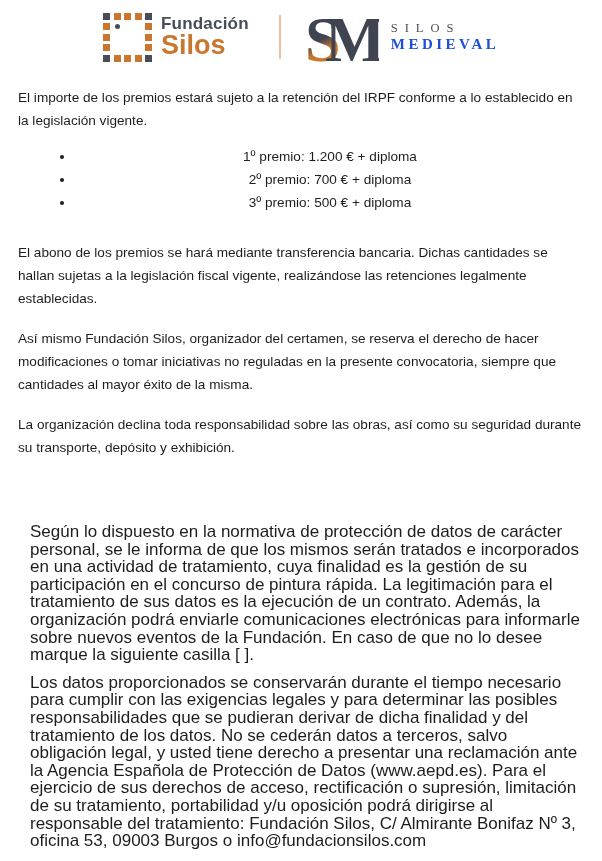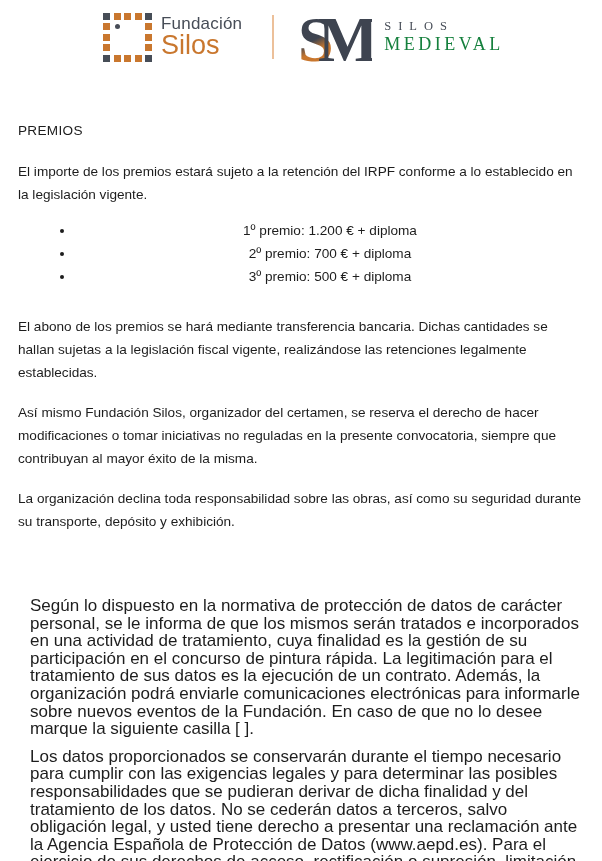--- a/index.html
+++ b/index.html
@@ -9,29 +9,29 @@
   }
   
   .header{display:flex;align-items:center;margin:10px 0 0 103px;height:54px;}
   .logo-fs{display:flex;align-items:center;}
   .fs-mark{display:grid;grid-template-columns:repeat(5,7px);grid-template-rows:repeat(5,7px);gap:3.5px;margin-right:9px;}
   .fs-mark span{width:7px;height:7px;display:block;}
   .fs-mark .o{background:#C9772E;}
   .fs-mark .d{background:#474D57;}
   .fs-mark .e{background:transparent;}
   .fs-mark .dot{background:#474D57;border-radius:50%;width:5px;height:5px;margin:1px;}
-  .fs-text{line-height:1.02;}
+  .fs-text{line-height:1.02;font-weight:bold;}
   .fs-line1{font-size:17px;color:#474D57;letter-spacing:0.2px;}
   .fs-line2{font-size:27px;color:#C9772E;}
   .logo-divider{width:2px;height:44px;background:#ECC09A;margin:0 26px 0 30px;}
   .logo-sm{display:flex;align-items:center;}
   .sm-mono{margin-right:12px;}
   .sm-text{line-height:1.15;}
   .sm-line1{font-family:"Liberation Serif",serif;font-size:12.5px;letter-spacing:7px;color:#474D57;}
-  .sm-line2{font-family:"Liberation Serif",serif;font-size:18px;font-weight:normal;letter-spacing:3.5px;color:#15803d;}
+  .sm-line2{font-family:"Liberation Serif",serif;font-size:15px;font-weight:bold;letter-spacing:3.5px;color:#1d4ed8;}
   
   .content{margin:0 17px 0 18px;}
   .title{font-size:13.6px;font-weight:normal;letter-spacing:0.3px;margin:59px 0 0 0;}
   .content p{font-size:13.6px;line-height:23px;margin:17px 0 0 0;max-width:566px;}
   p.intro{margin-top:22px;}
   ul.prizes{margin:13px 0 0 0;padding:0 0 0 57px;list-style:disc;text-align:center;}
   ul.prizes li{font-size:13.6px;line-height:23px;}
   p.gap-lg{margin-top:27px;}
   
   .legal{margin-top:64px;}
@@ -94,32 +94,31 @@
       <div class="sm-text">
         <div class="sm-line1">SILOS</div>
         <div class="sm-line2">MEDIEVAL</div>
       </div>
     </div>
 
   </header>
 
   <main class="content">
 
-    <h2 class="title">PREMIOS</h2>
 
     <p class="intro">El importe de los premios estará sujeto a la retención del IRPF conforme a lo establecido en la legislación vigente.</p>
 
     <ul class="prizes">
       <li>1º premio: 1.200 € + diploma</li>
       <li>2º premio: 700 € + diploma</li>
       <li>3º premio: 500 € + diploma</li>
     </ul>
 
     <p class="gap-lg">El abono de los premios se hará mediante transferencia bancaria. Dichas cantidades se hallan sujetas a la legislación fiscal vigente, realizándose las retenciones legalmente establecidas.</p>
-    <p>Así mismo Fundación Silos, organizador del certamen, se reserva el derecho de hacer modificaciones o tomar iniciativas no reguladas en la presente convocatoria, siempre que contribuyan al mayor éxito de la misma.</p>
+    <p>Así mismo Fundación Silos, organizador del certamen, se reserva el derecho de hacer modificaciones o tomar iniciativas no reguladas en la presente convocatoria, siempre que cantidades al mayor éxito de la misma.</p>
     <p>La organización declina toda responsabilidad sobre las obras, así como su seguridad durante su transporte, depósito y exhibición.</p>
 
     <section class="legal">
       <p>Según lo dispuesto en la normativa de protección de datos de carácter personal, se le informa de que los mismos serán tratados e incorporados en una actividad de tratamiento, cuya finalidad es la gestión de su participación en el concurso de pintura rápida. La legitimación para el tratamiento de sus datos es la ejecución de un contrato. Además, la organización podrá enviarle comunicaciones electrónicas para informarle sobre nuevos eventos de la Fundación. En caso de que no lo desee marque la siguiente casilla [ ].</p>
       <p>Los datos proporcionados se conservarán durante el tiempo necesario para cumplir con las exigencias legales y para determinar las posibles responsabilidades que se pudieran derivar de dicha finalidad y del tratamiento de los datos. No se cederán datos a terceros, salvo obligación legal, y usted tiene derecho a presentar una reclamación ante la Agencia Española de Protección de Datos (www.aepd.es). Para el ejercicio de sus derechos de acceso, rectificación o supresión, limitación de su tratamiento, portabilidad y/u oposición podrá dirigirse al responsable del tratamiento: Fundación Silos, C/ Almirante Bonifaz Nº 3, oficina 53, 09003 Burgos o info@fundacionsilos.com</p>
     </section>
 
   </main>
 
 </div>

